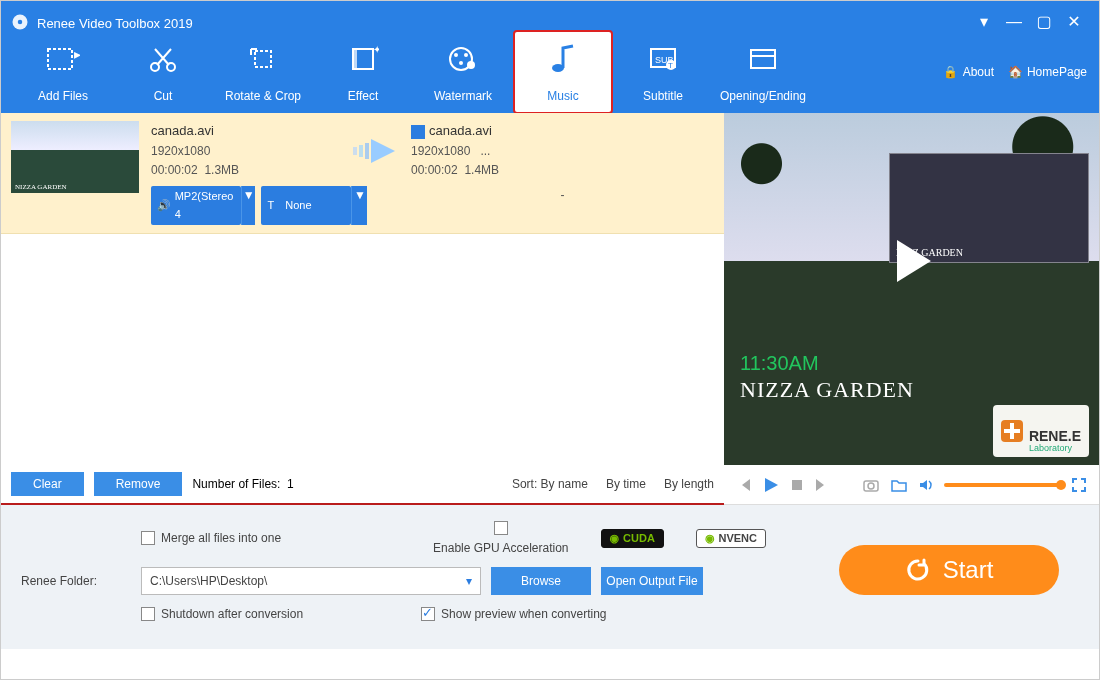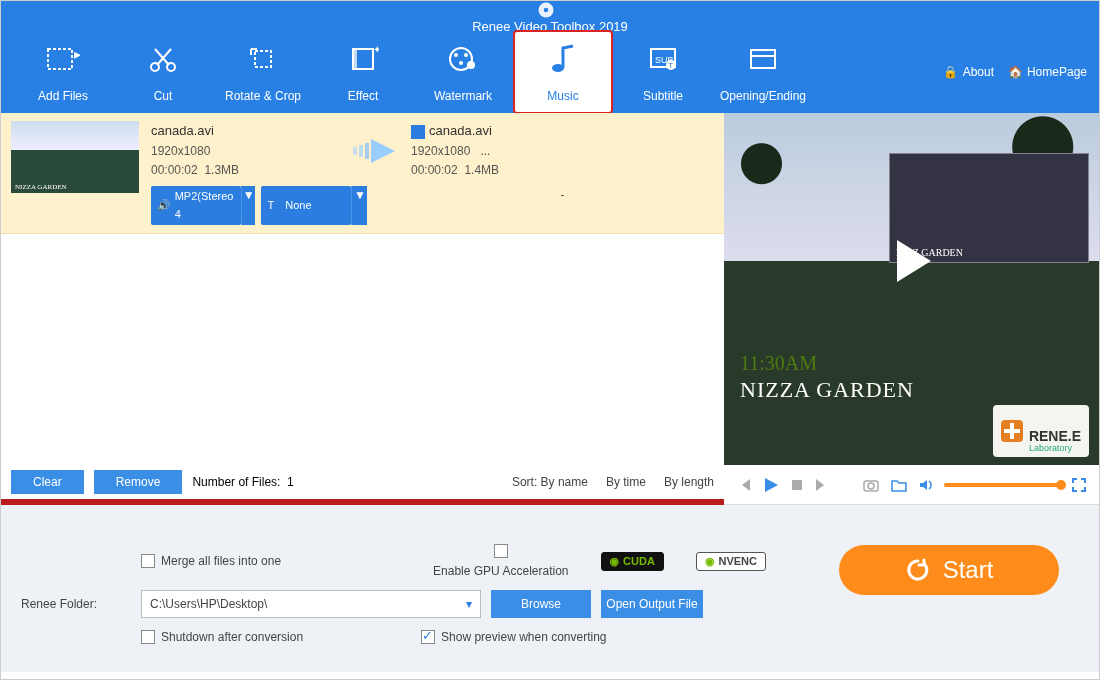--- a/index.html
+++ b/index.html
@@ -1,18 +1,18 @@
 <!DOCTYPE html>
 <html><head>
 <meta charset="utf-8">
 <style>
 * { box-sizing: border-box; margin: 0; padding: 0; font-family: "Segoe UI", Tahoma, sans-serif; }
 body { background: #fff; width: 1100px; height: 680px; border: 1px solid #ccc; overflow: hidden; }
 
-.titlebar { background: #2980e4; height: 30px; display: flex; align-items: center; padding: 0 10px; color: #fff; flex-direction: column; }
+.titlebar { background: #2980e4; height: 30px; display: flex; align-items: flex-end; padding: 0 10px; color: #fff; }
 .titlebar .logo { width: 18px; height: 18px; margin-right: 8px; }
 .titlebar .title { font-size: 13px; font-weight: 500; flex: 1; }
 .titlebar .winbtn { width: 30px; text-align: center; cursor: pointer; }
 
 .toolbar { background: #2980e4; height: 82px; display: flex; align-items: center; padding: 0 12px; color: #fff; }
 .tool { width: 100px; text-align: center; cursor: pointer; padding: 6px 0; border-radius: 4px; }
 .tool.selected { background: #fff; color: #2980e4; border: 2px solid #d22; border-radius: 4px; padding: 9px 0;}
 .tool .ticon { height: 36px; display:flex; align-items:center; justify-content:center; }
 .tool .tlabel { font-size: 12px; margin-top: 12px; }
 .toolbar-spacer { flex: 1; }
@@ -30,32 +30,32 @@
 .outinfo .fname { color:#333; font-size:13px; }
 .editicon { display:inline-block; width:14px; height:14px; background:#2b7de0; margin-right:4px; vertical-align:middle;}
 .tagrow { display:flex; gap:6px; margin-top:6px; }
 .tag { background:#2b7de0; color:#fff; font-size:11px; padding:2px 6px; border-radius:2px; display:flex; align-items:center; gap:4px; cursor:pointer;}
 .tagdd { background:#2b7de0; color:#fff; width:16px; text-align:center; cursor:pointer; border-left:1px solid #4a95e8;}
 .tagwrap { display:flex; }
 .tagwrap.wide .tag { width:90px; }
 
 .preview { width: 375px; background: #000; position: relative; }
 .preview .playbtn { position:absolute; left:50%; top:42%; transform:translate(-50%,-50%); }
-.preview .overlay-time { position:absolute; left:16px; bottom:90px; color:#4d7c0f; font-family:Liberation Serif, serif; font-size:20px;}
+.preview .overlay-time { position:absolute; left:16px; bottom:90px; color:#22c55e; font-family:Liberation Sans, sans-serif; font-size:20px;}
 .preview .overlay-title { position:absolute; left:16px; bottom:62px; color:#fff; font-family:serif; font-size:22px; letter-spacing:1px;}
 .preview .brand { position:absolute; right:10px; bottom:8px; display:flex; align-items:center; gap:6px; }
 .brand-box { background:#f5f5f0; padding:4px 8px; border-radius:4px; display:flex; align-items:center; gap:6px;}
 .brand-cross { width:22px; height:22px; background:#e67e22; border-radius:4px; position:relative;}
 .brand-cross::before,.brand-cross::after{content:"";position:absolute;background:#fff;}
 .brand-cross::before{left:9px;top:3px;width:4px;height:16px;}
 .brand-cross::after{top:9px;left:3px;height:4px;width:16px;}
 .brand-text { font-size:14px; font-weight:bold; color:#333; line-height:1;margin-top:20px;}
 .brand-sub { font-size:9px; color:#2a7; }
 
-.listbar { height: 40px; display:flex; align-items:center; padding:0 10px; gap:10px; font-size:12px; border-bottom:6px solid #b91c1c;}
+.listbar { height: 40px; display:flex; align-items:center; padding:0 10px; gap:10px; font-size:12px; border-bottom:2px solid #b91c1c;}
 .btn-sm { background:#3a8ee6; color:#fff; border:none; padding:5px 22px; font-size:12px; cursor:pointer;}
 .listbar .sort { margin-left:auto; display:flex; gap:18px; color:#444; }
 
 .playerbar { width:375px; height:40px; background:#fff; display:flex; align-items:center; gap:10px; padding:0 12px; border-bottom:1px solid #ddd;}
 .pbtn { color:#3a8ee6; cursor:pointer; display:flex; align-items:center;}
 .pbtn.grey { color:#aaa; }
 .volslider { flex:1; height:4px; background:#ff8c1a; position:relative; border-radius:2px;}
 .volslider::after { content:""; position:absolute; right:-5px; top:-3px; width:10px; height:10px; background:#ff8c1a; border-radius:50%;}
 
 .bottom { background:#eef2f6; padding:16px 20px; display:flex; }
@@ -324,21 +324,21 @@
     <span class="pbtn">
         <svg width="16" height="16">
           <path d="M2 6V2h4M10 2h4v4M14 10v4h-4M6 14H2v-4" fill="none" stroke="#3a8ee6" stroke-width="2"></path>
         </svg>
       </span>
   </div>
 </div>
 
 <div class="bottom">
   <div class="settings">
-    <div class="setrow" style="padding-left:120px;margin-top:23px;">
+    <div class="setrow" style="padding-left:120px;">
       <label>
           <span class="chk"></span>
           <span>Merge all files into one</span>
         </label>
       <label style="margin-left:120px;flex-direction:column;">
           <span class="chk"></span>
           <span>Enable GPU Acceleration</span>
         </label>
       <span class="badge cuda">
           <span style="color:#7b0">◉</span>

